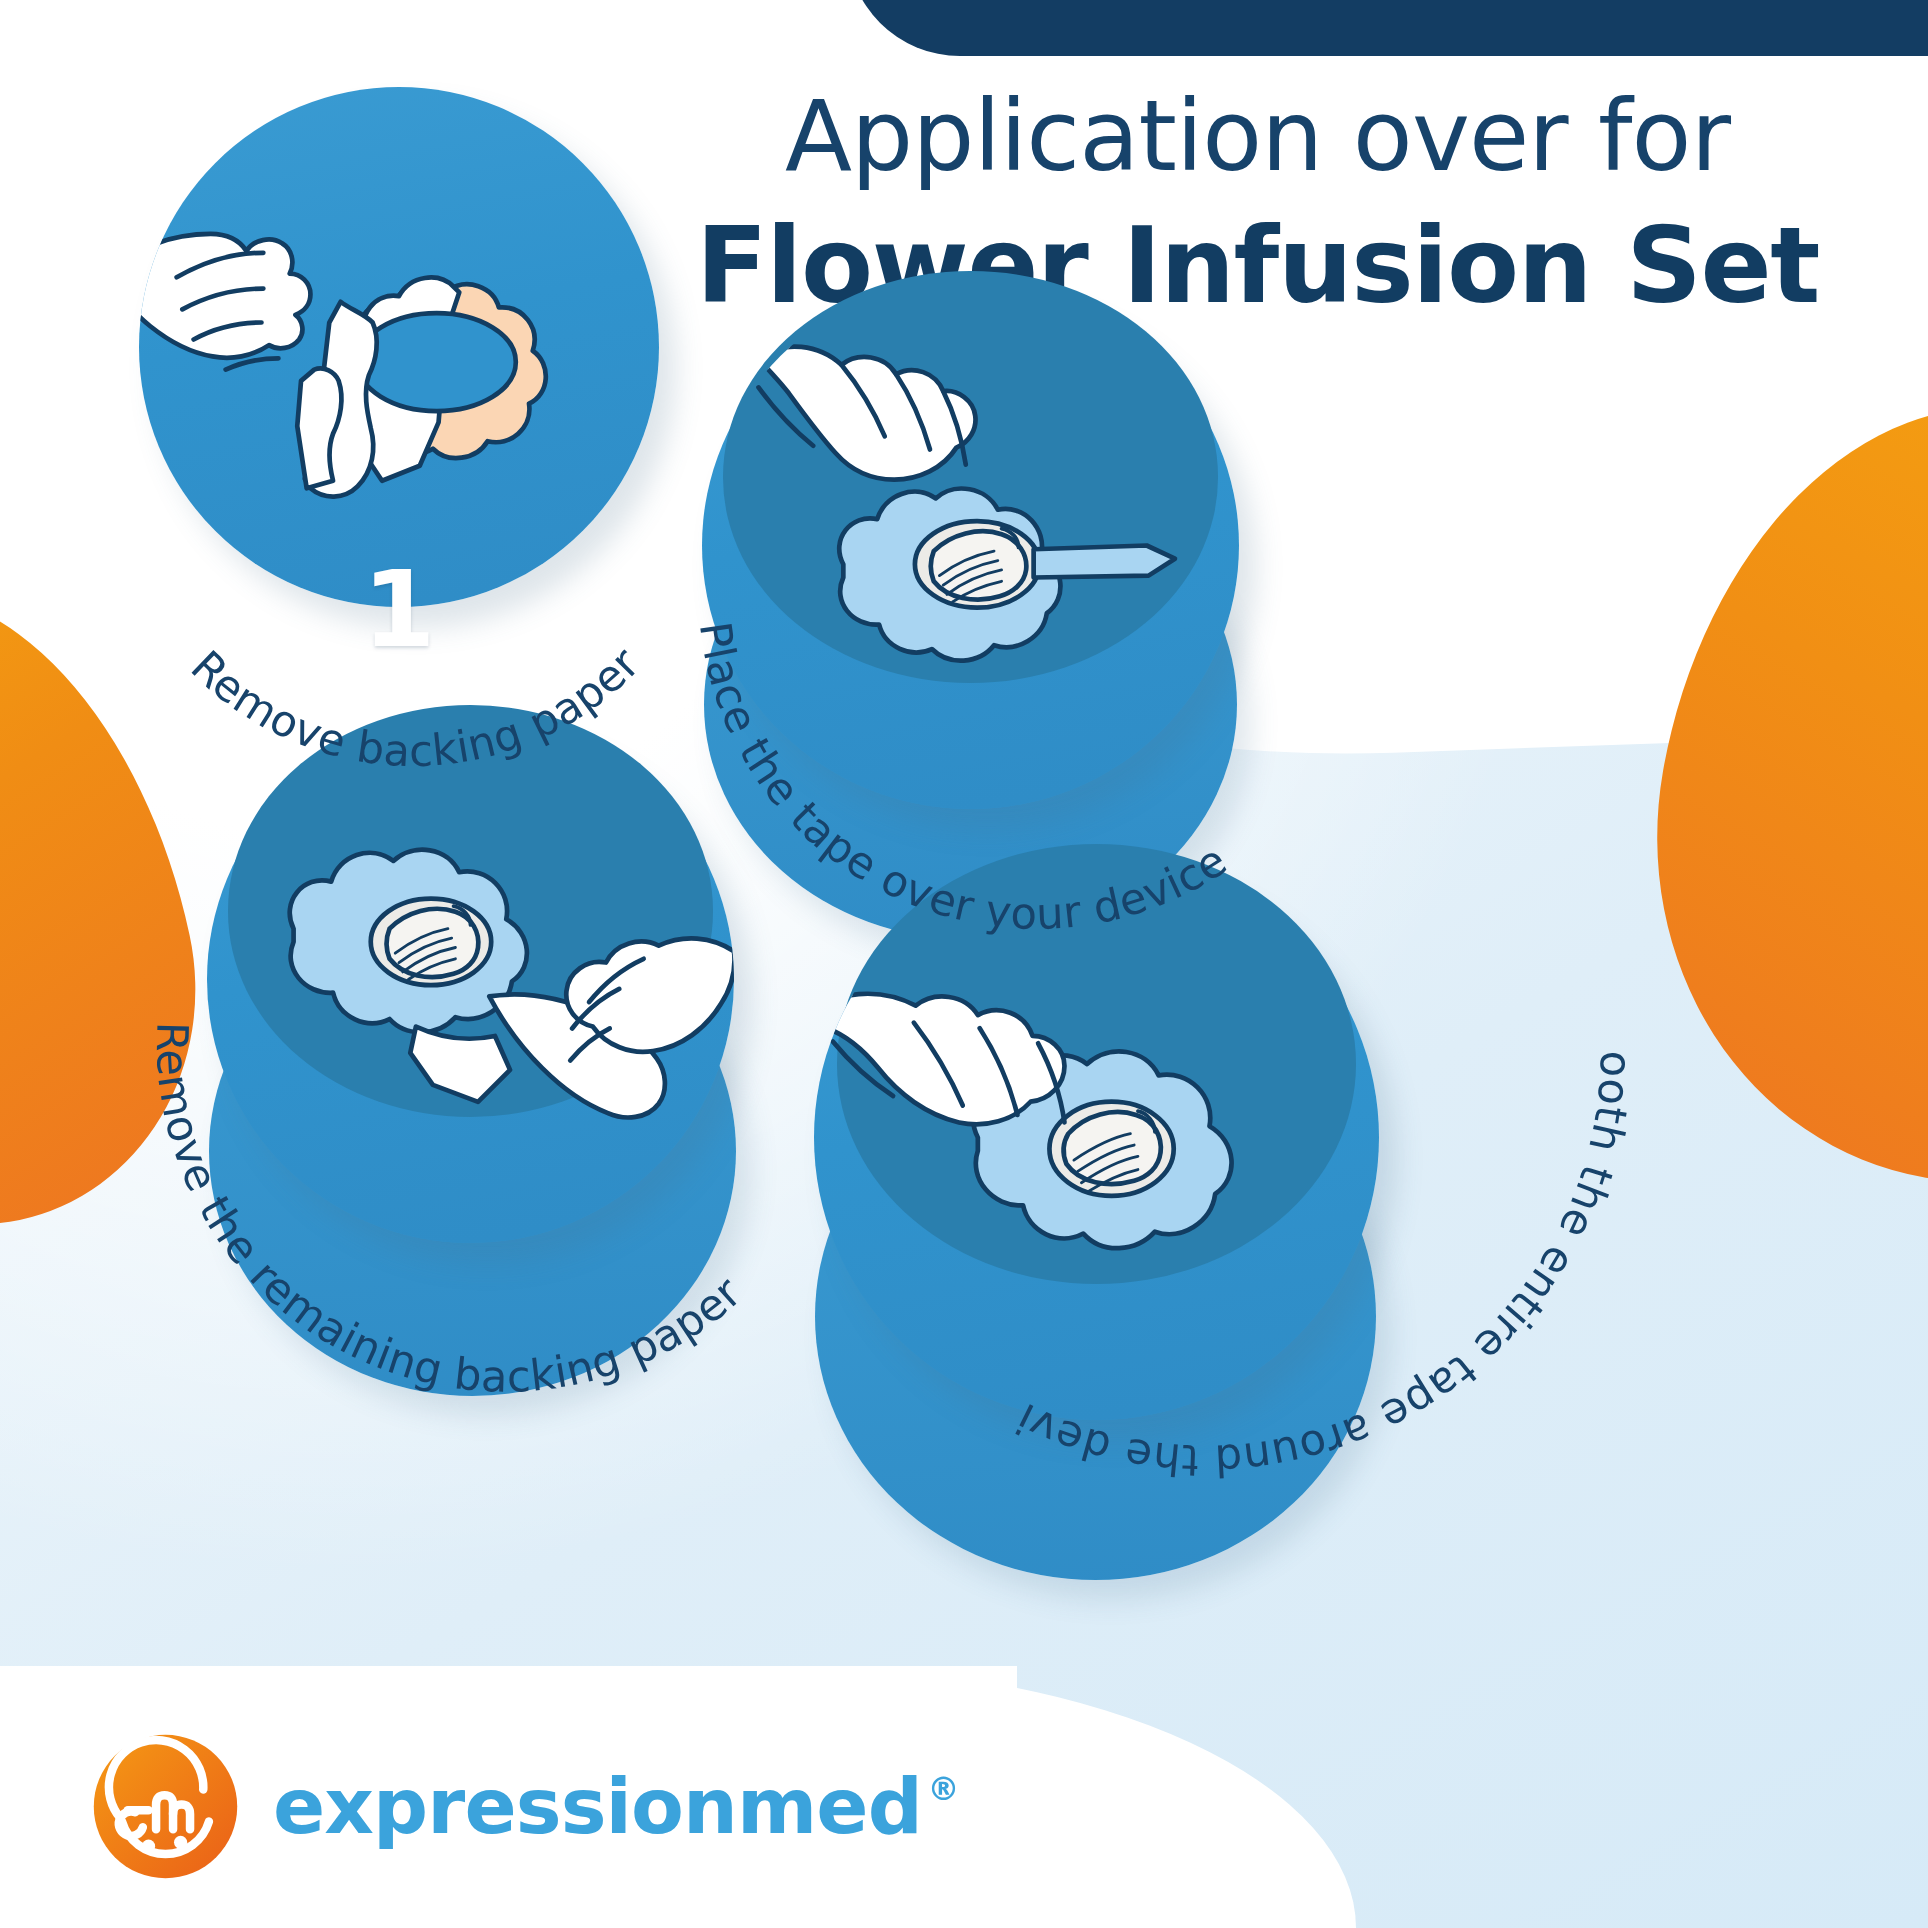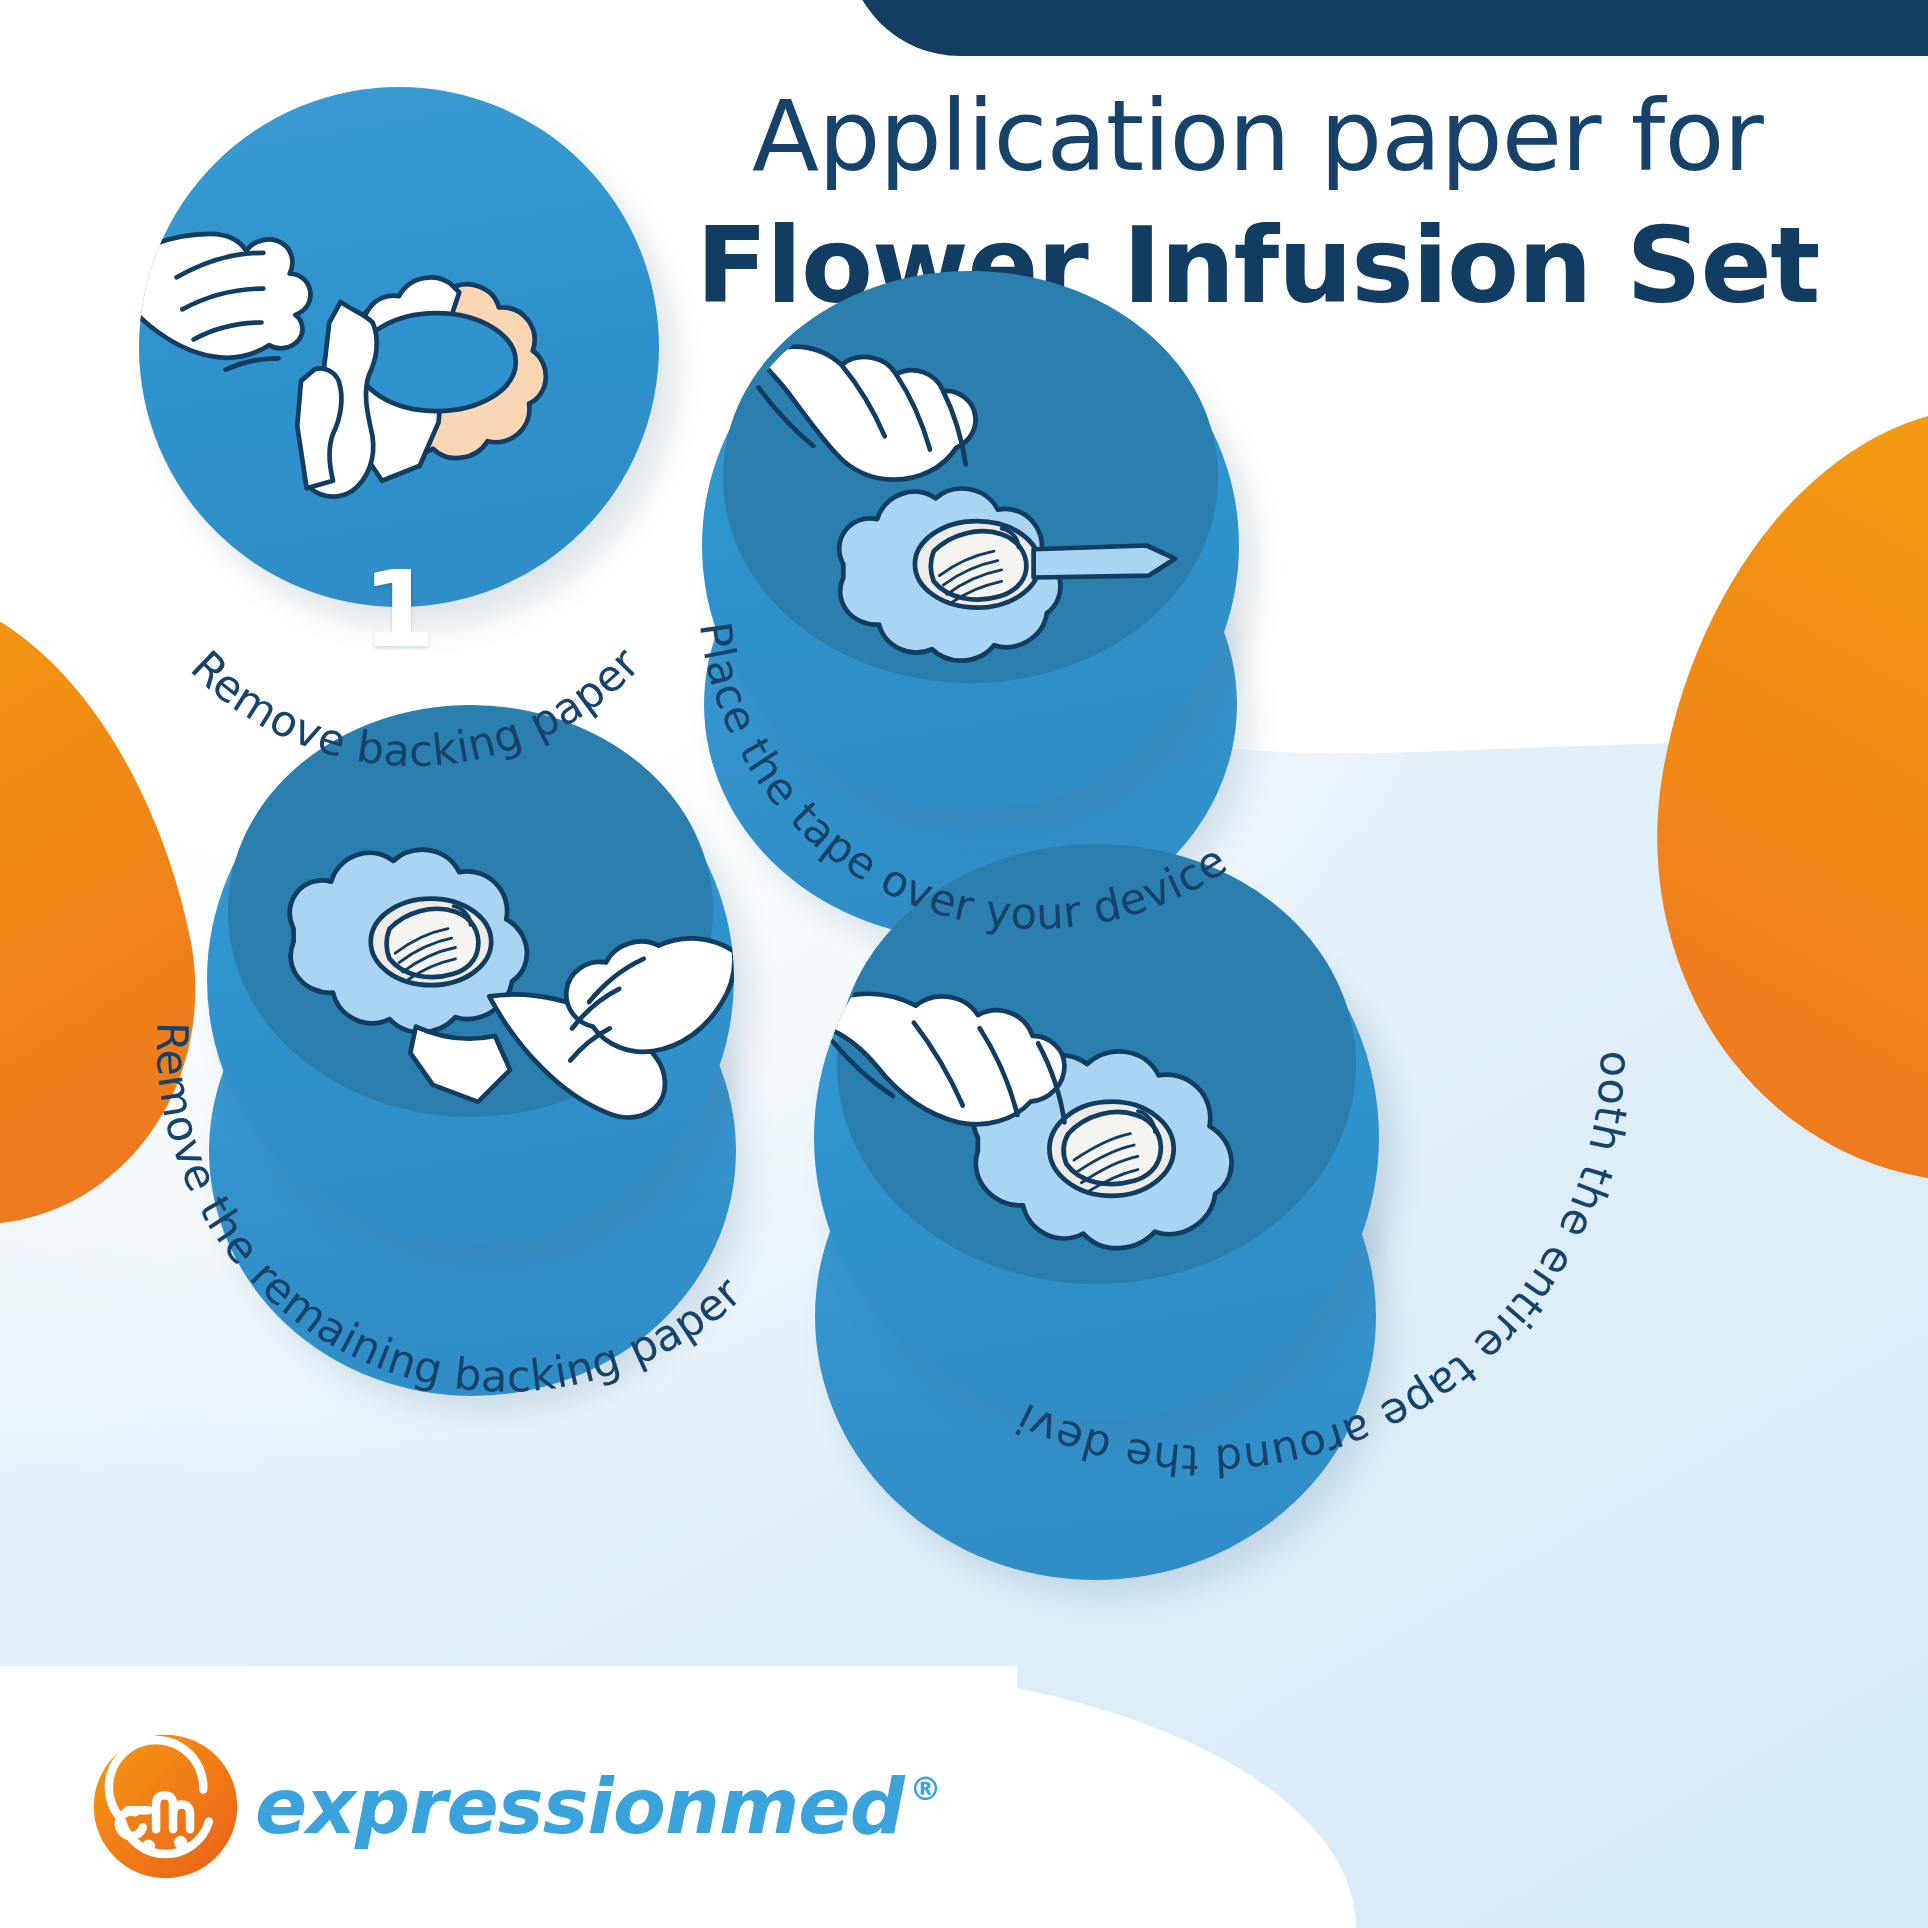--- a/index.html
+++ b/index.html
@@ -146,21 +146,21 @@
   }
 
   #cap1 { left:113px; top:508px; width:603px; height:282px; }
   #cap2 { left:659px; top:527px; width:640px; height:395px; }
   #cap3 { left:141px; top:942px; width:659px; height:414px; }
   #cap4 { left:998px; top:1026px; width:659px; height:546px; }
 
   
   .logo-wrap {
     position:absolute; left:90px; top:1731px;
-    display:flex; align-items:center; gap:14px;font-style:italic;
+    display:flex; align-items:center; gap:32px;
   }
   .logo-mark {
     width:151px; height:151px; flex:0 0 151px;
     position:relative;
   }
   .logo-text {
     font-family:"DejaVu Sans", sans-serif;
     font-size:77px; font-weight:700;
     color:#3ba3dc;
     letter-spacing:-0.9px;
@@ -175,21 +175,21 @@
 
 <div id="poster">
 
   <div class="bg-field"></div>
   <div class="bg-white-top"></div>
   <div class="orange-left"></div>
   <div class="orange-right"></div>
   <div class="navy-bar"></div>
 
   <div class="title-wrap">
-    <div class="title-line1">Application paper for</div>
+    <div class="title-line1">Application over for</div>
     <div class="title-line2">Flower Infusion Set</div>
   </div>
 
   <div class="lobe" id="lobe2"></div>
   <div class="lobe" id="lobe3"></div>
   <div class="lobe" id="lobe4"></div>
 
   <div class="step" id="step1">
     <div class="disc"></div>
     <div class="art">

